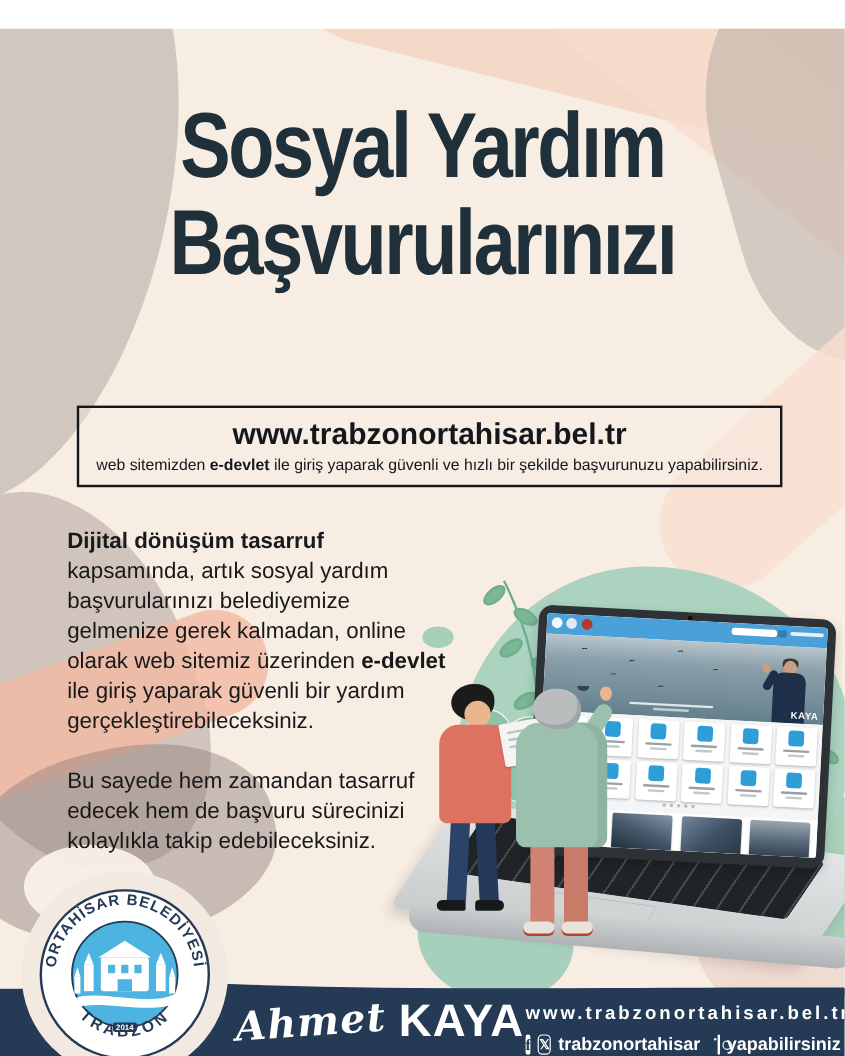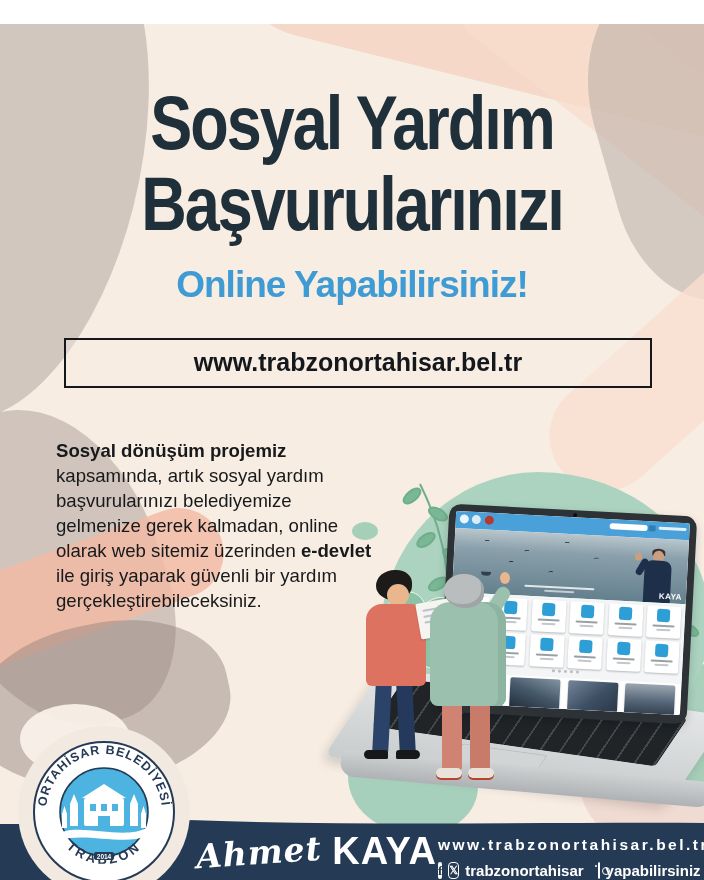--- a/index.html
+++ b/index.html
@@ -140,28 +140,29 @@
   <div class="bg-shape bg-salmon-left"></div>
   <div class="bg-shape bg-taupe-mid"></div>
   <div class="bg-shape bg-cream-oval"></div>
   <div class="bg-shape bg-pink-br"></div>
   <div class="bg-shape bg-mint-br"></div>
 
   <div class="abs title-wrap">
     <div class="title-line">Sosyal Yardım</div>
     <div class="title-line">Başvurularınızı</div>
   </div>
-  <div class="abs subtitle">Online Yapabilirsiniz!</div>
 
   <div class="abs url-box">
     <div class="url-main">www.trabzonortahisar.bel.tr</div>
+    <div class="url-note"><span>web sitemizden </span><span class="b">e-devlet</span><span> ile giriş yaparak güvenli ve hızlı bir şekilde başvurunuzu yapabilirsiniz.</span></div>
   </div>
 
   <div class="abs body-text">
-    <p><span class="b">Sosyal dönüşüm projemiz</span><span> kapsamında, artık sosyal yardım başvurularınızı belediyemize gelmenize gerek kalmadan, online olarak web sitemiz üzerinden </span><span class="b">e-devlet</span><span> ile giriş yaparak güvenli bir yardım  gerçekleştirebileceksiniz.</span></p>
+    <p><span class="b">Dijital dönüşüm tasarruf</span><span> kapsamında, artık sosyal yardım başvurularınızı belediyemize gelmenize gerek kalmadan, online olarak web sitemiz üzerinden </span><span class="b">e-devlet</span><span> ile giriş yaparak güvenli bir yardım  gerçekleştirebileceksiniz.</span></p>
+    <p>Bu sayede hem zamandan tasarruf edecek hem de başvuru sürecinizi kolaylıkla takip edebileceksiniz.</p>
   </div>
 
   <div class="abs mint-blob"></div>
   <div class="abs mint-blob2"></div>
   <div class="abs mint-dot"></div>
   <svg class="abs leafsvg" width="380" height="360" viewBox="0 0 380 360">
     <g stroke="#6fae8c" stroke-width="2" fill="#7ab795">
       <path d="M90 40 C 110 80, 120 120, 118 170" fill="none"></path>
       <ellipse cx="82" cy="52" rx="10" ry="5" transform="rotate(-40 82 52)"></ellipse>
       <ellipse cx="108" cy="70" rx="10" ry="5" transform="rotate(30 108 70)"></ellipse>

